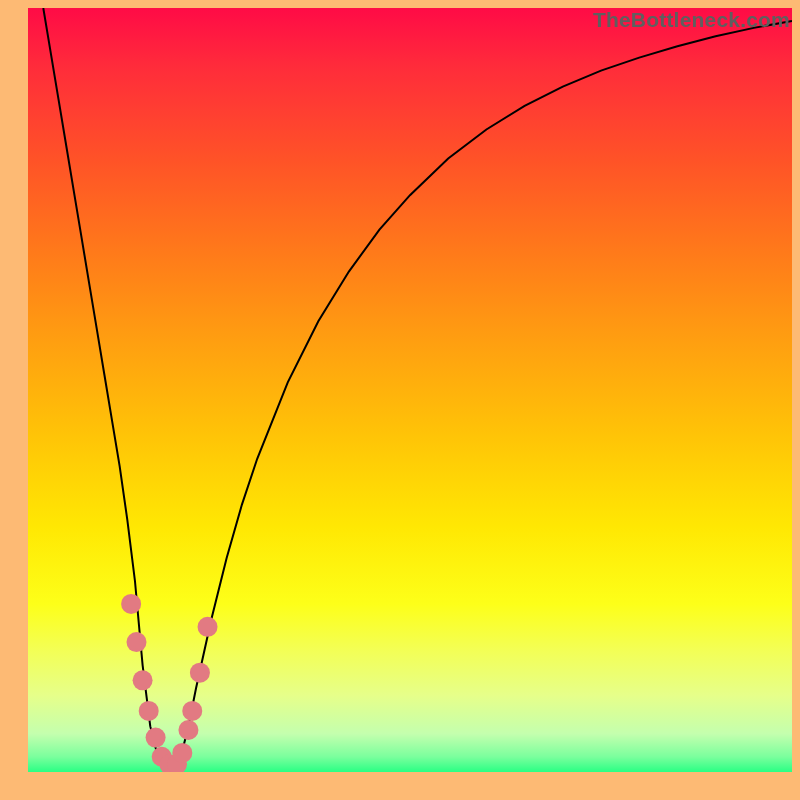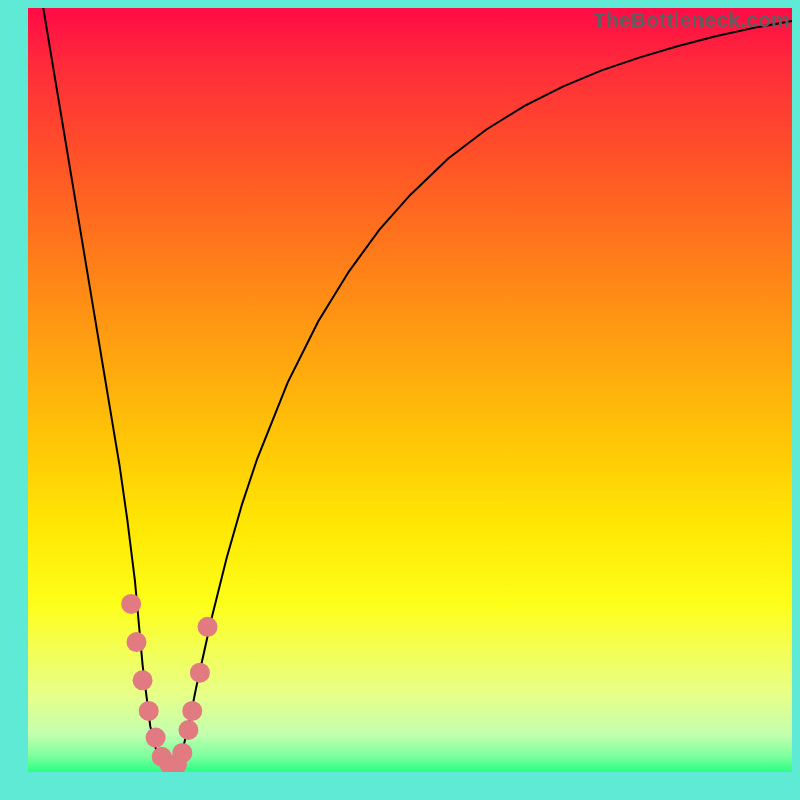--- a/index.html
+++ b/index.html
@@ -4,21 +4,21 @@
 <style>
   body {
     margin: 0;
     padding: 0;
     background: #fff;
   }
   .chart-container {
     width: 800px;
     height: 800px;
     position: relative;
-    background: #5eead4;
+    background: #fdba74;
   }
   .plot-area {
     position: absolute;
     left: 28px;
     top: 8px;
     width: 764px;
     height: 764px;
     background: linear-gradient(to bottom,
       #ff0b46 0%,
       #ff2d3a 8%,

